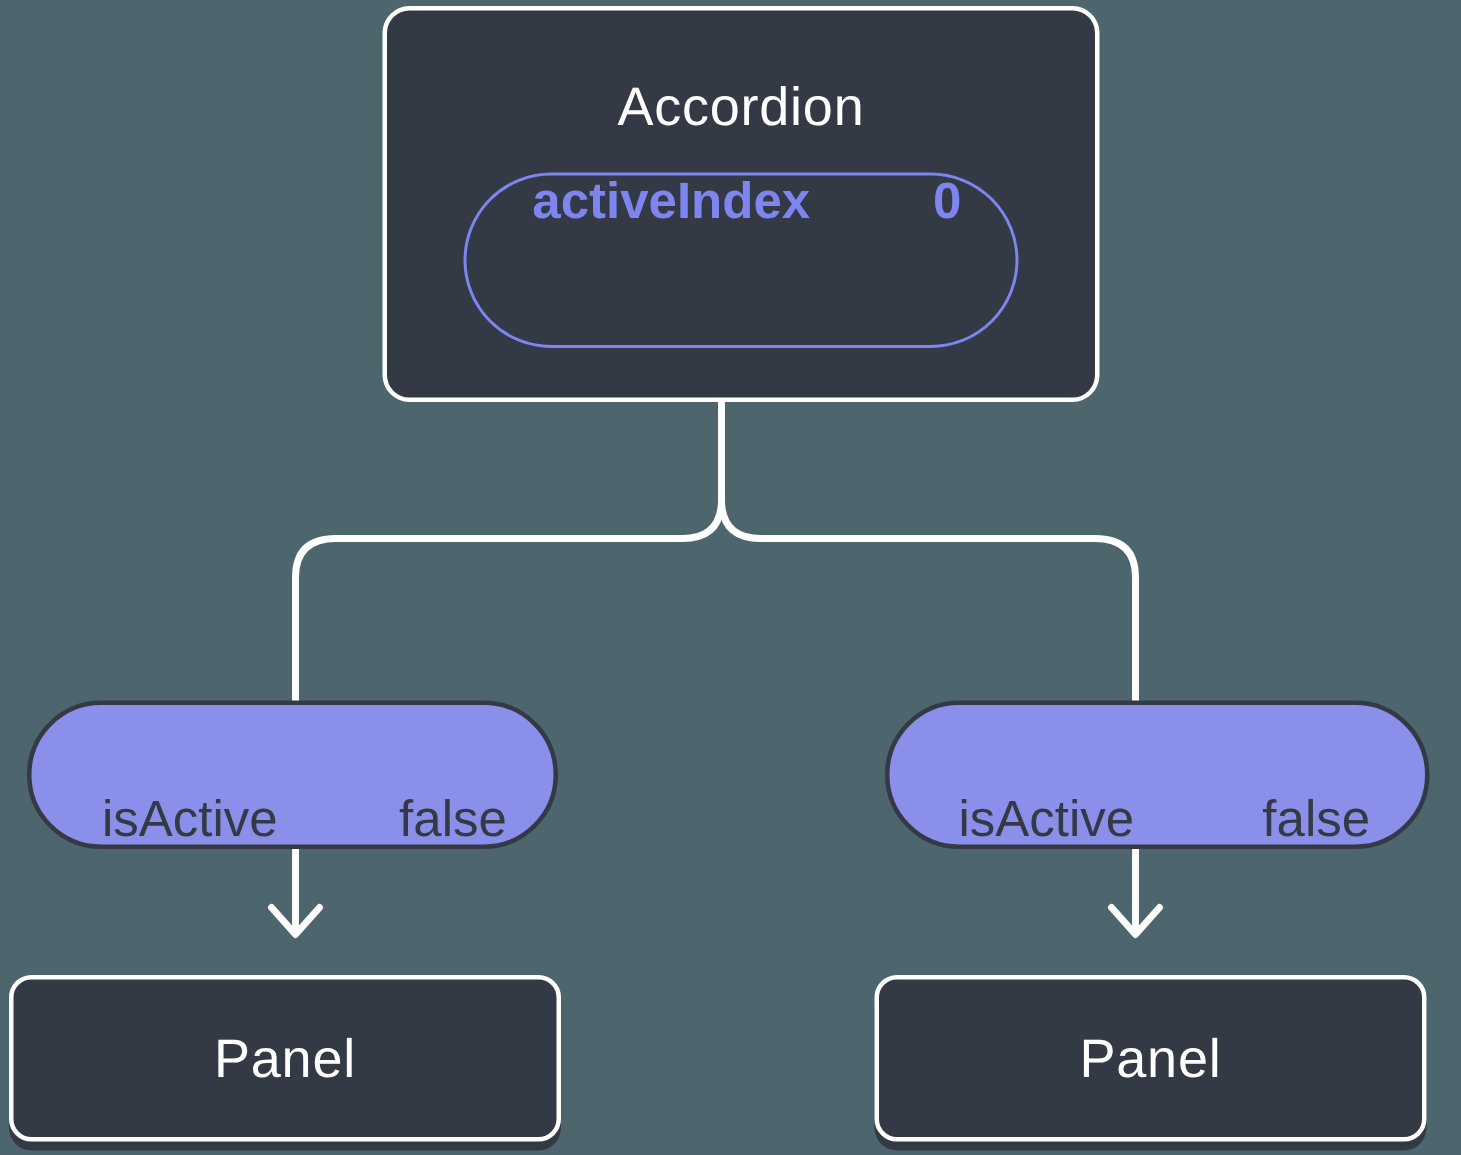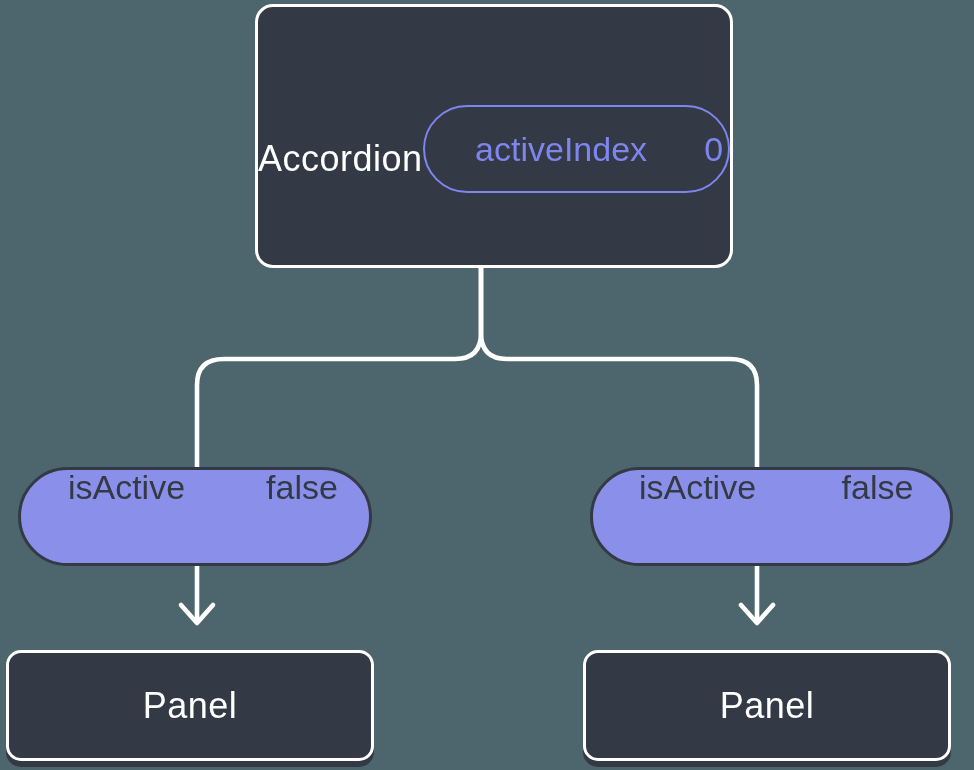--- a/index.html
+++ b/index.html
@@ -18,46 +18,46 @@
 
   .connector-svg{position:absolute;left:0;top:0;width:974px;height:770px;z-index:0;}
   .connector-svg path{stroke:var(--connector);stroke-width:4.6;fill:none;stroke-linecap:round;stroke-linejoin:round;}
 
   .node{
     position:absolute;background:var(--node-fill);
     border:3.5px solid var(--node-border);z-index:1;
   }
   .root-node{
     left:255px;top:4px;width:478px;height:264px;border-radius:18px;
-    display:flex;flex-direction:row;align-items:center;
+    display:flex;flex-direction:column;align-items:center;
   }
   .node-title{
     color:#ffffff;font-size:36px;font-weight:500;letter-spacing:.5px;line-height:1;
   }
   .root-node .node-title{margin-top:46px;}
 
   .state-pill{
-    margin-top:26px;width:370px;height:88px;
+    margin-top:26px;width:370px;height:117px;
     border:2.5px solid var(--accent);border-radius:999px;
-    display:flex;align-items:center;overflow:hidden;
+    display:flex;align-items:flex-start;overflow:hidden;font-weight:bold;
   }
   .state-pill .pill-label{
     flex:0 0 273px;display:flex;align-items:center;justify-content:center;
     color:var(--accent);font-size:34px;line-height:1;
   }
   .state-pill .pill-divider{width:0;border-left:2.5px solid var(--accent);}
   .state-pill .pill-value{
     flex:1;display:flex;align-items:center;justify-content:center;
     color:var(--accent);font-size:34px;line-height:1;
   }
 
   .prop-pill{
     position:absolute;top:467px;height:99px;background:var(--pill-fill);
     border:3px solid var(--pill-border);border-radius:999px;
-    display:flex;align-items:flex-start;overflow:hidden;z-index:1;
+    display:flex;align-items:flex-end;overflow:hidden;z-index:1;
   }
   .prop-pill.left{left:18px;width:354px;}
   .prop-pill.right{left:590px;width:363px;}
   .prop-pill .pill-label{
     display:flex;align-items:center;justify-content:center;
     color:var(--pill-border);font-size:34px;line-height:1;
   }
   .prop-pill.left .pill-label{flex:0 0 211px;}
   .prop-pill.right .pill-label{flex:0 0 209px;}
   .prop-pill .pill-divider{width:0;border-left:3px solid var(--pill-border);}

